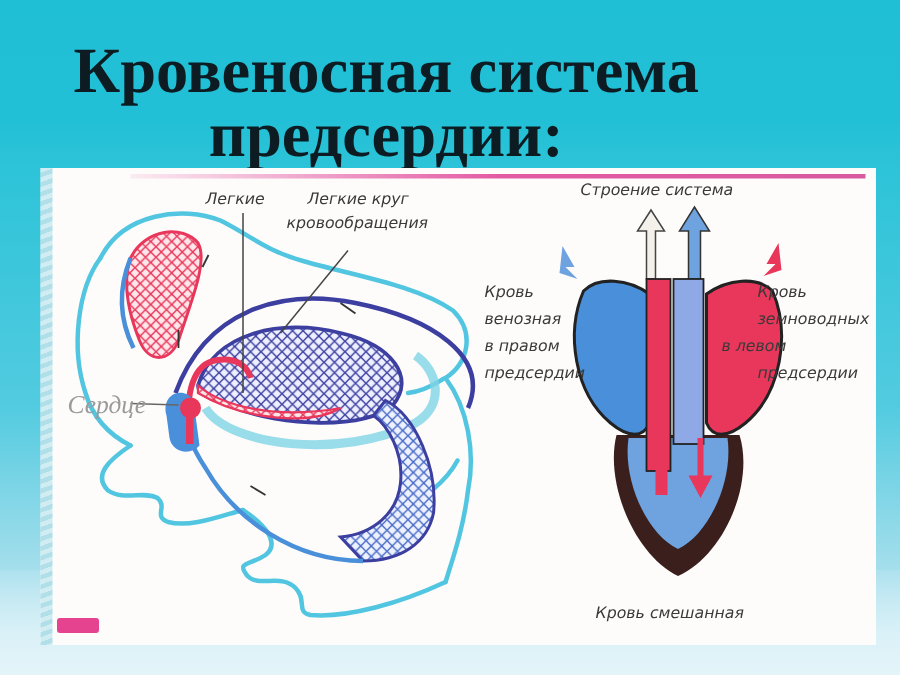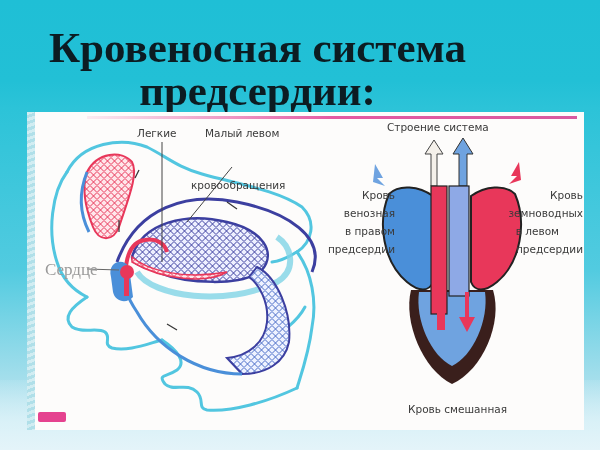--- a/index.html
+++ b/index.html
@@ -32,21 +32,21 @@
       position: absolute; left: 60px; top: 4px; width: 490px; height: 3px;
       background: linear-gradient(90deg, rgba(232,90,160,0.1), #e35aa3 50%, #d85aa0);
     }
     .pink-mark {
       position: absolute; left: 11px; top: 300px; width: 28px; height: 10px;
       background: #e5428f; border-radius: 2px;
     }
     svg.art { position: absolute; left: 0; top: 0; }
     .lbl {
       position: absolute; font-family: "DejaVu Sans", sans-serif;
-      color: #3a3a3a; font-size: 10.5px; line-height: 15px; text-align: right; white-space: nowrap;
+      color: #3a3a3a; font-size: 10.5px; line-height: 15px; text-align: left; white-space: nowrap; font-style: italic;
     }
     .lbl-heart-left { color: #9a9a9a; font-family: "Liberation Serif", serif; font-size: 17px; }
   </style>
 </head>
 <body>
 
 <div class="water-light"></div>
 
 <div class="title l1">Кровеносная система</div>
 <div class="title l2">предсердии:</div>
@@ -130,22 +130,22 @@
       <path d="M488 82 C 500 110, 494 150, 470 170 C 458 180, 448 180, 444 170 L 444 84 C 458 74, 478 72, 488 82 Z" fill="#e8375a" stroke="#222" stroke-width="2"></path>
 
       <rect x="404" y="74" width="16" height="128" fill="#e8375a" stroke="#222" stroke-width="1.2"></rect>
       <rect x="422" y="74" width="20" height="110" fill="#8ea9e6" stroke="#222" stroke-width="1.2"></rect>
       <path d="M438 180 L 438 205 L 432 205 L 440 220 L 448 205 L 442 205 L 442 180 Z" fill="#e8375a"></path>
       <rect x="410" y="200" width="8" height="18" fill="#e8375a"></rect>
     </g>
   </svg>
 
   <div class="lbl" style="left:110px; top:14px;">Легкие</div>
-  <div class="lbl" style="left:178px; top:14px;">Малый левом</div>
-  <div class="lbl" style="left:164px; top:30px;margin-top:36px;">кровообращения</div>
+  <div class="lbl" style="left:178px; top:14px;">Легкие круг</div>
+  <div class="lbl" style="left:164px; top:30px;">кровообращения</div>
   <div class="lbl lbl-heart-left" style="left:18px; top:150px;">Сердце</div>
 
   <div class="lbl" style="left:360px; top:8px;">Строение система</div>
 
   <div class="lbl" style="left:296px; top:76px; width:72px;">Кровь</div>
   <div class="lbl" style="left:296px; top:112px; width:72px;">в правом</div>
   <div class="lbl" style="left:296px; top:94px; width:72px;">венозная</div>
   <div class="lbl" style="left:296px; top:130px; width:72px;">предсердии</div>
 
   <div class="lbl" style="left:478px; top:76px; width:78px;">Кровь</div>

